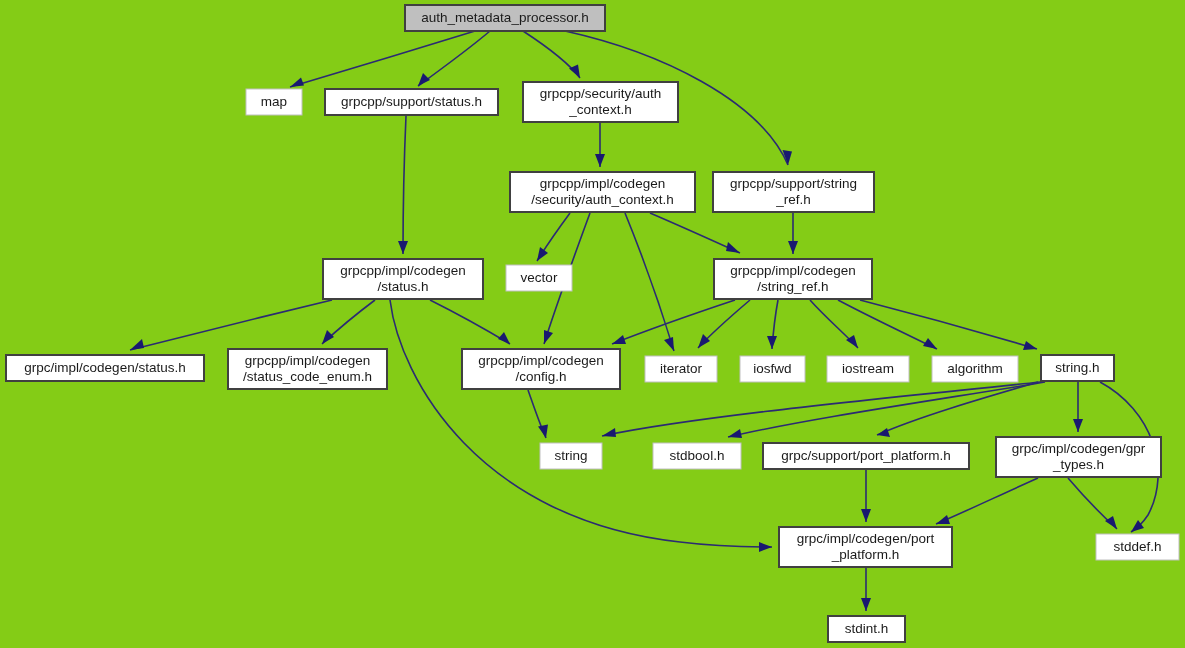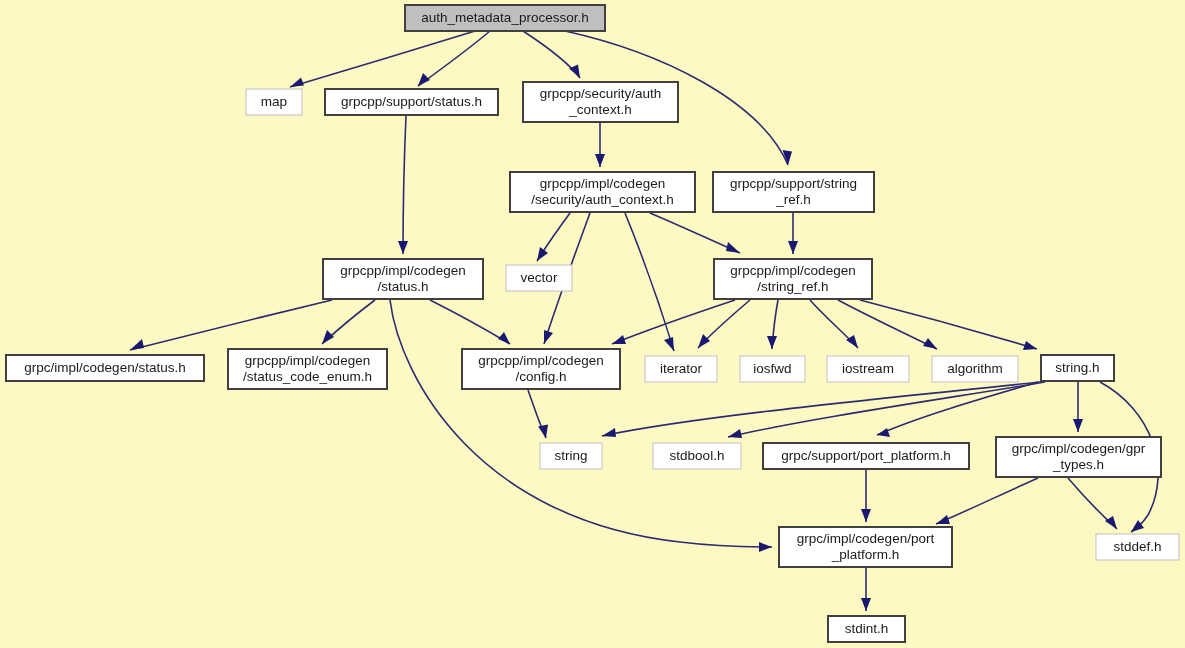--- a/index.html
+++ b/index.html
@@ -4,21 +4,21 @@
 <style>
   html, body {
     margin: 0;
     padding: 0;
     background: #ffffff;
   }
   #graph-root {
     position: relative;
     width: 1185px;
     height: 648px;
-    background: #fef9c3;
+    background: #84cc16;
     font-family: "Liberation Sans", sans-serif;
     overflow: hidden;
   }
   svg#graph-svg {
     position: absolute;
     left: 0;
     top: 0;
     width: 1185px;
     height: 648px;
   }

